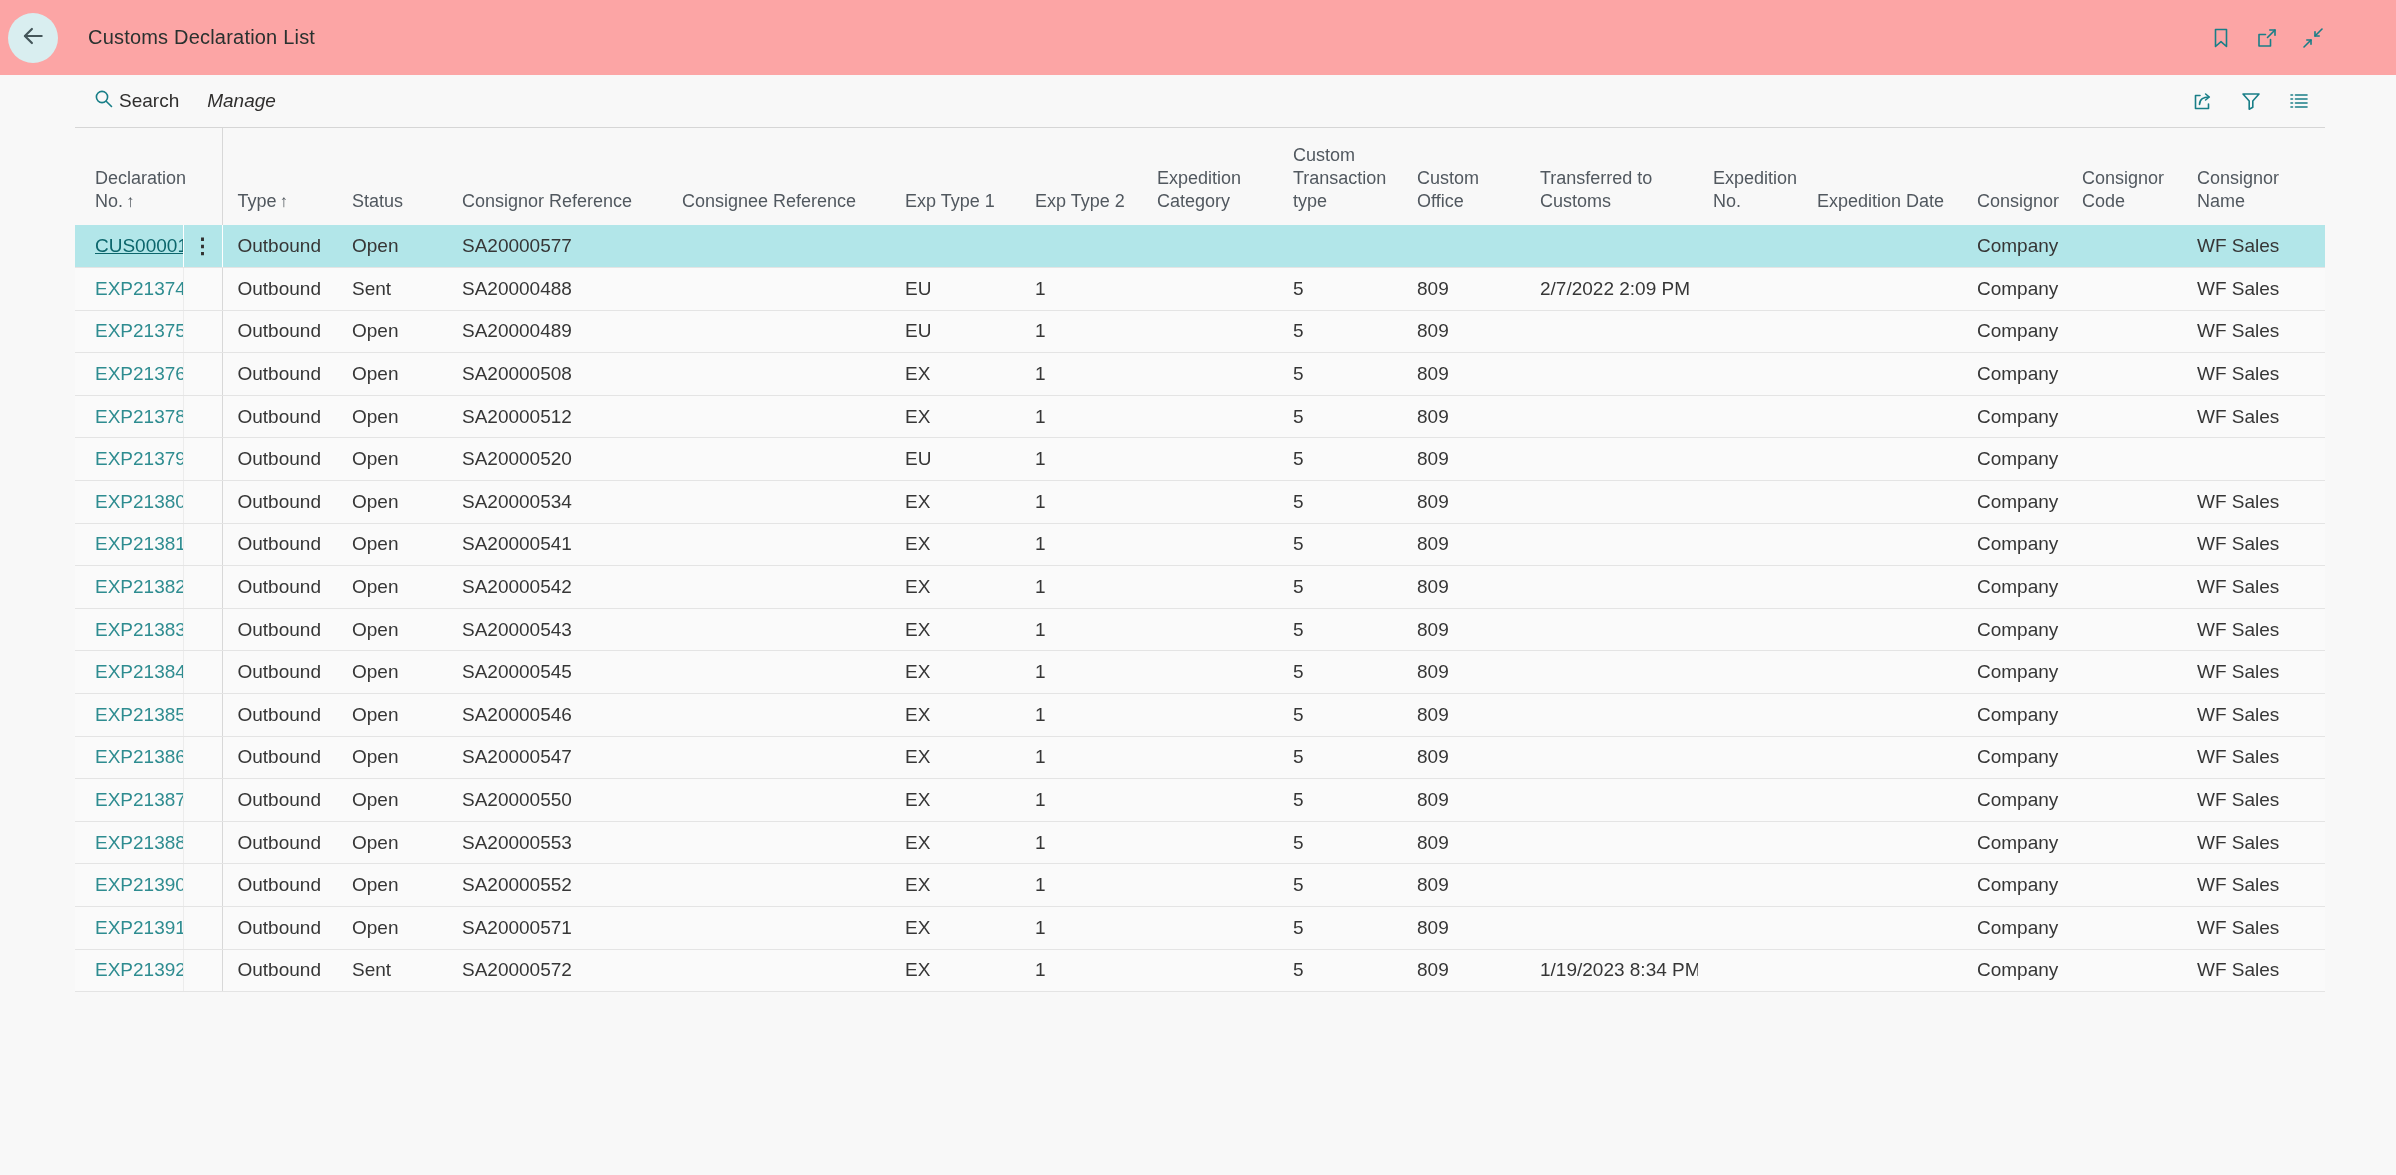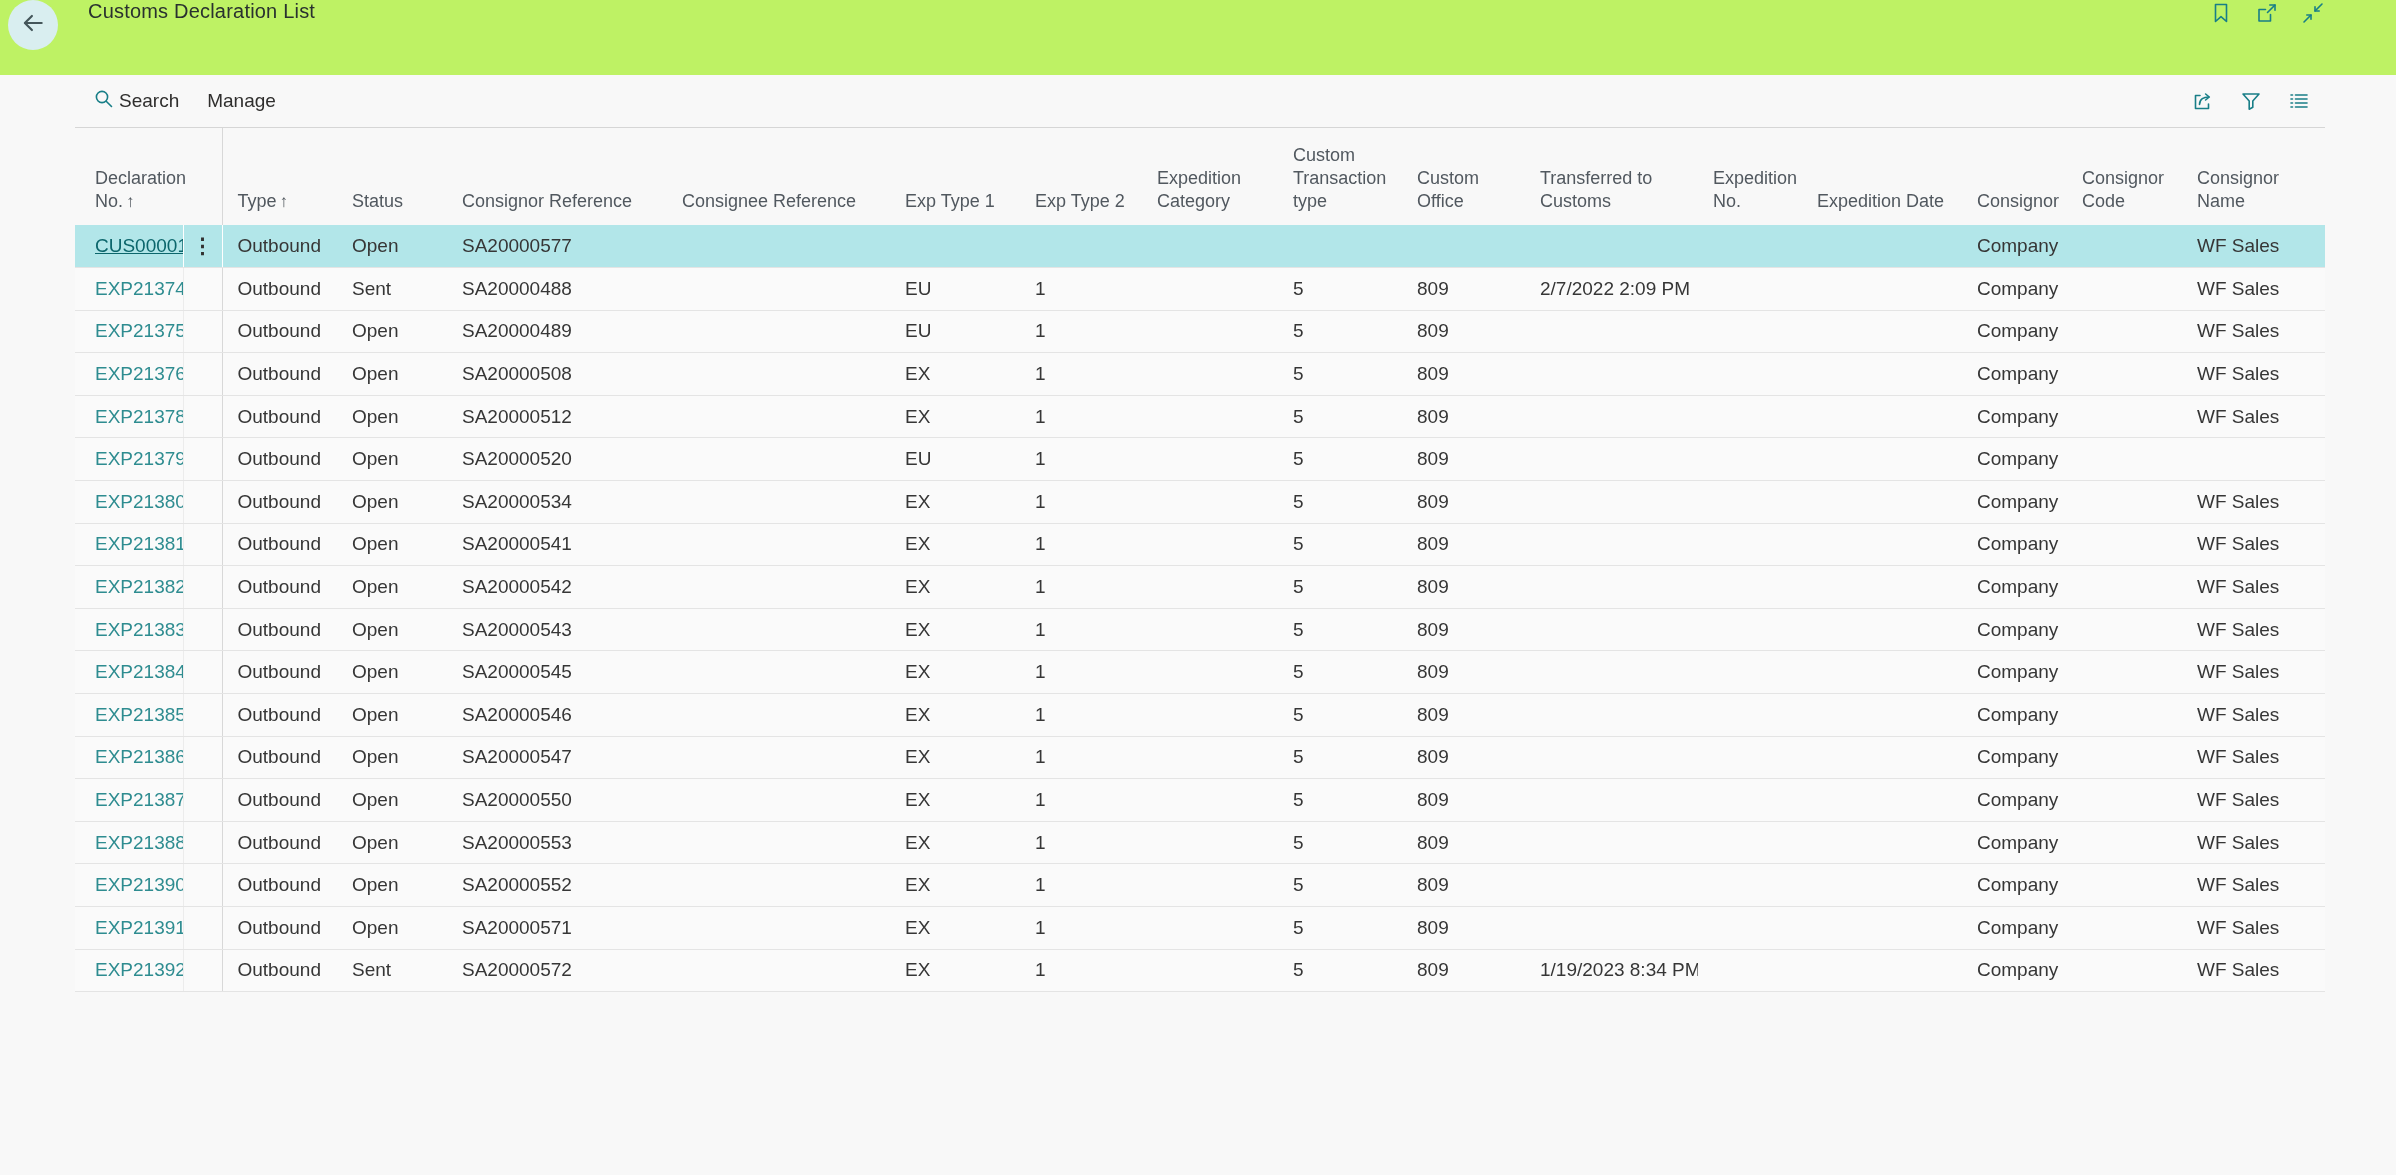--- a/index.html
+++ b/index.html
@@ -6,22 +6,22 @@
   html,body { margin:0; padding:0; }
   body {
     width:2396px; height:1175px; overflow:hidden;
     background:#f8f8f8;
     font-family:"Liberation Sans", sans-serif;
     -webkit-font-smoothing:antialiased;
   }
 
   
   .titlebar {
-    height:75px; background:#bef264;
-    display:flex; align-items:flex-start; position:relative;
+    height:75px; background:#fca5a5;
+    display:flex; align-items:center; position:relative;
   }
   .back-btn {
     width:50px; height:50px; border-radius:50%;
     background:#d9eef0; margin-left:8px;
     display:flex; align-items:center; justify-content:center;
     cursor:pointer; flex:0 0 auto;
   }
   .page-title {
     margin-left:30px; font-size:20px; color:#29312f; letter-spacing:.2px;
   }
@@ -31,21 +31,21 @@
   }
   .icon-btn { width:26px; height:26px; display:flex; align-items:center; justify-content:center; cursor:pointer; }
 
   
   .toolbar {
     height:52px; background:#f8f8f8;
     display:flex; align-items:center; padding-left:93px; position:relative;
   }
   .tool-item { display:flex; align-items:center; gap:4px; cursor:pointer; }
   .tool-label { font-size:19px; color:#2f2e2d; }
-  .tool-item + .tool-item { margin-left:28px; }
+  .tool-item + .tool-item { margin-left:28px;font-style:italic; }
   .toolbar-icons {
     margin-left:auto; margin-right:84px;
     display:flex; align-items:center; gap:22px;
   }
 
   
   .table-wrap {
     margin-left:75px; width:2250px;
     border-top:1px solid #d6d6d6;
     background:transparent;

